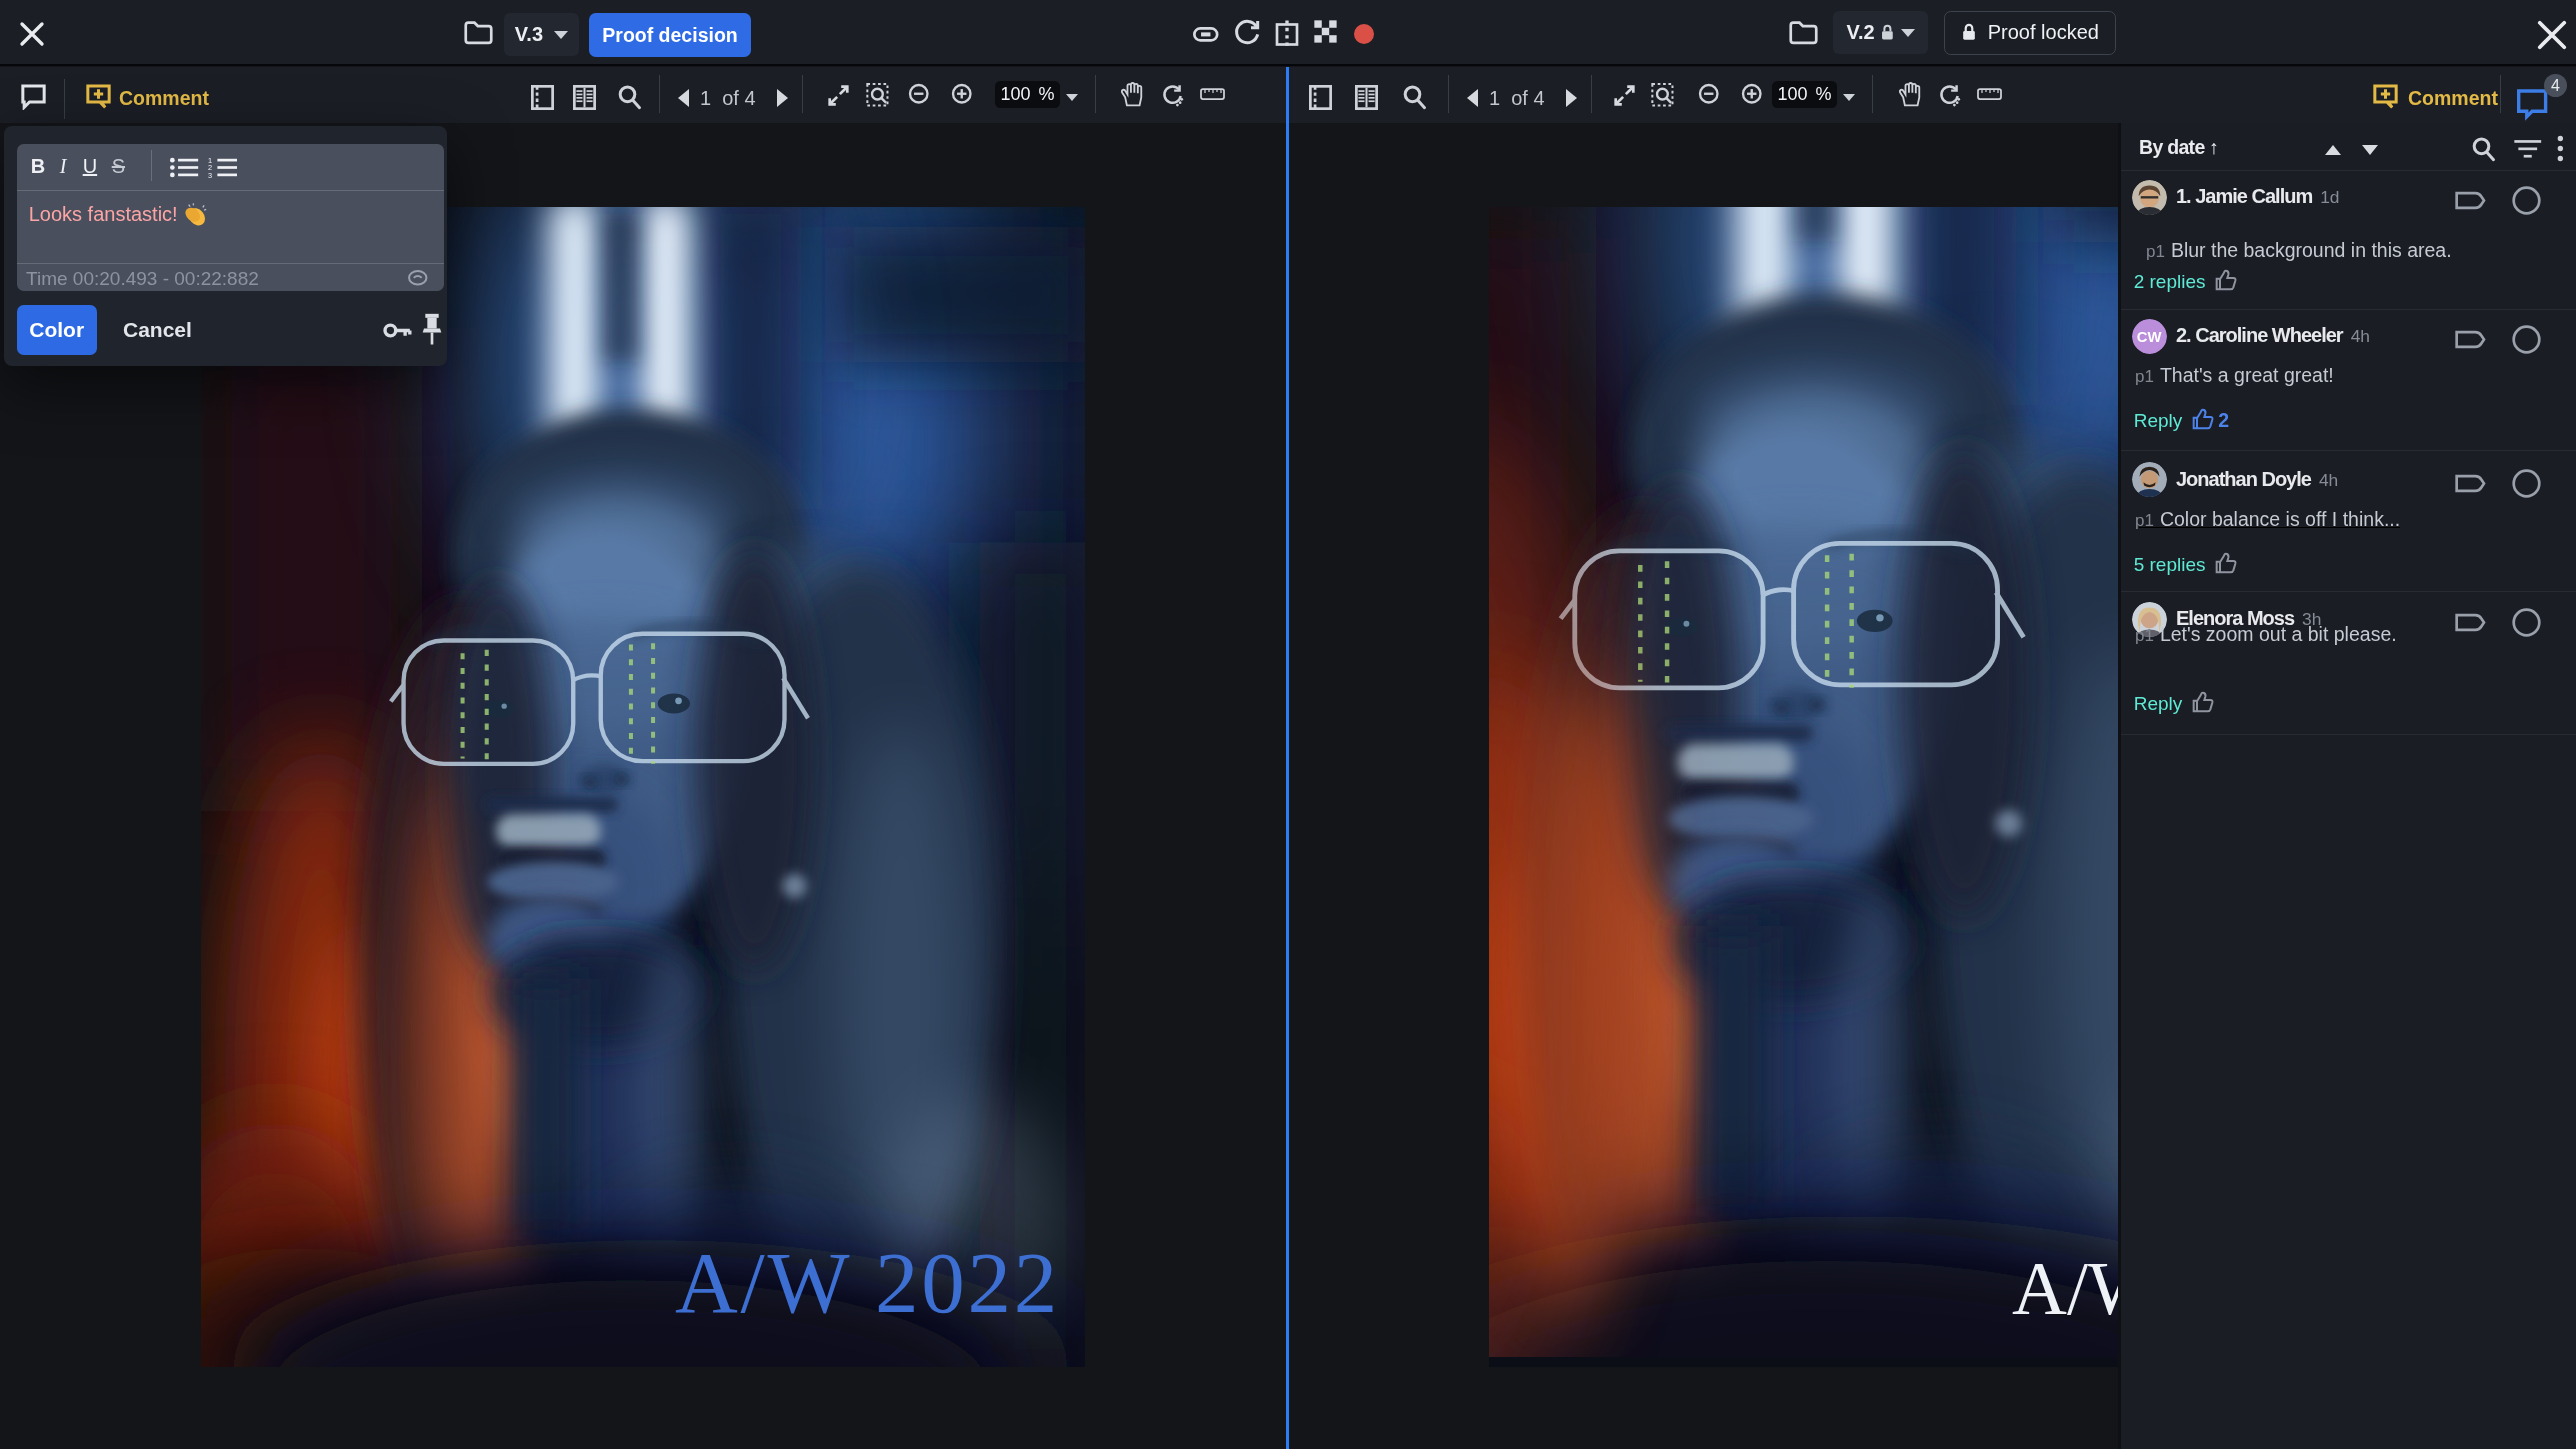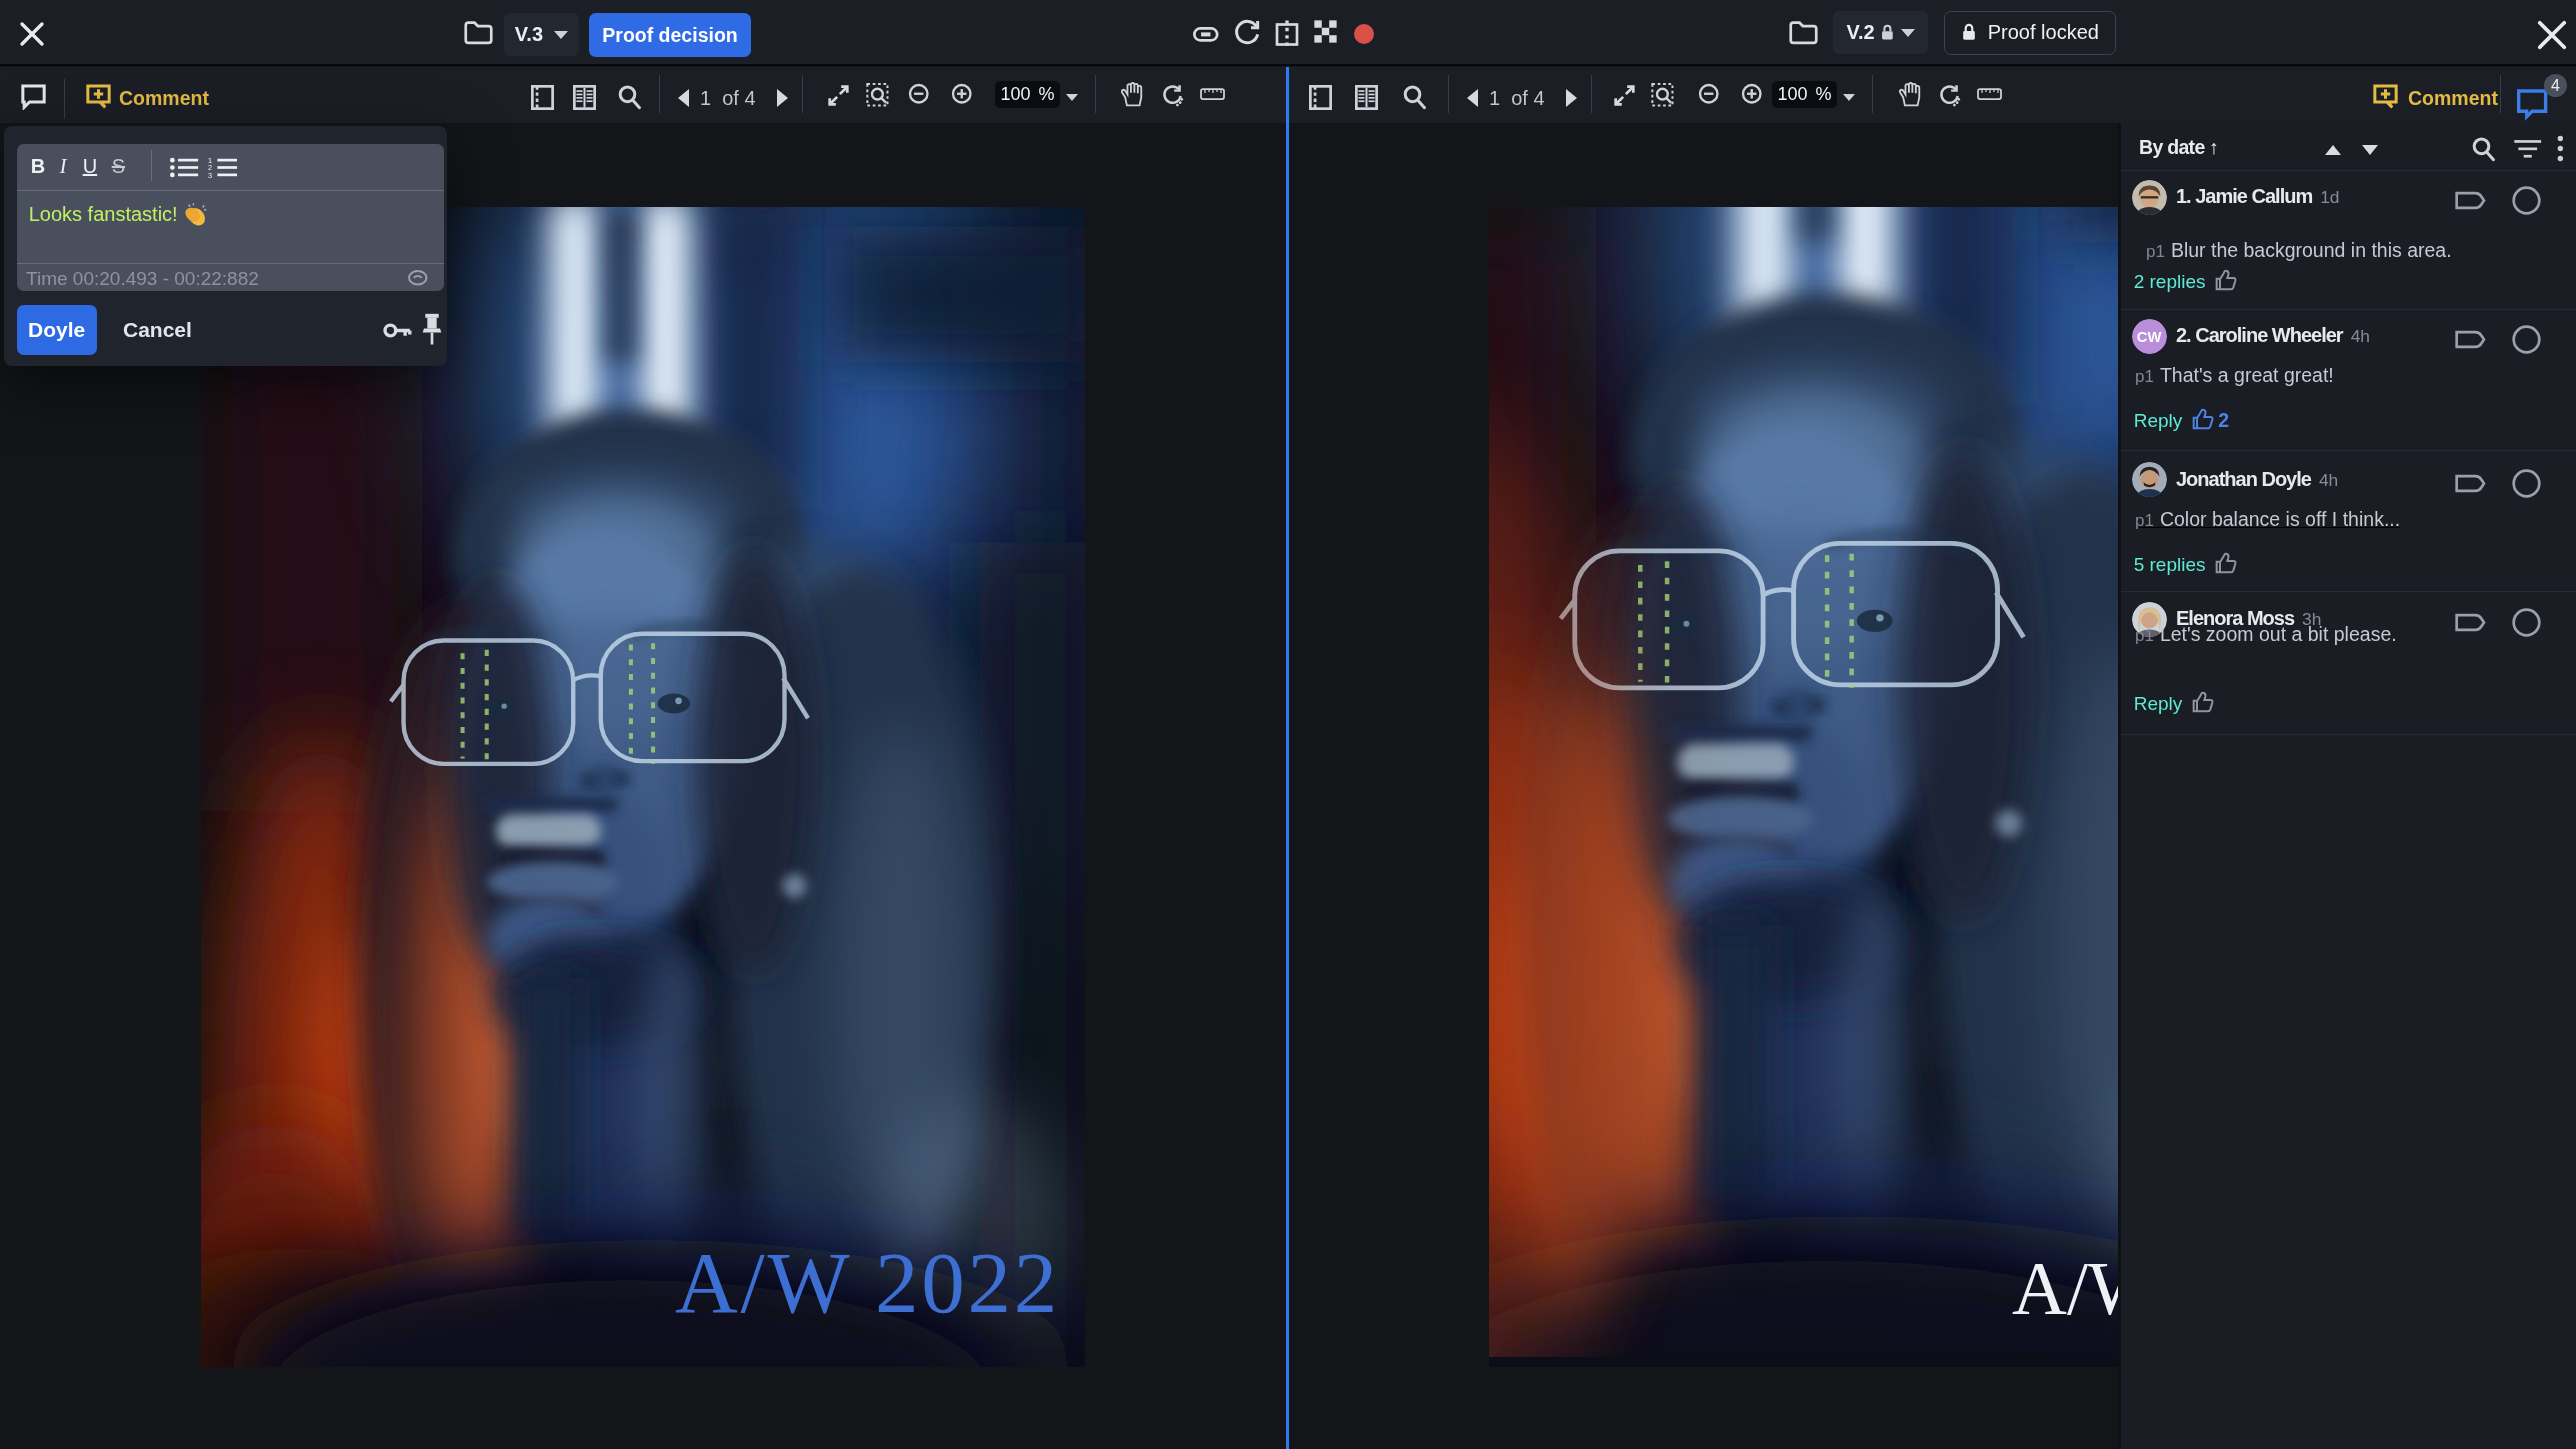--- a/index.html
+++ b/index.html
@@ -470,21 +470,21 @@
               <line x1="14" y1="17" x2="44" y2="17"></line>
               <line x1="14" y1="28" x2="44" y2="28"></line>
             </g>
             <g fill="#eef0f4" font-size="11" font-family="Liberation Sans">
               <text x="0" y="10">1</text>
               <text x="0" y="21">2</text>
               <text x="0" y="32">3</text>
             </g>
           </svg>
       </div>
-      <div style="position:absolute;left:12px;top:58px;font-size:20px;color:#bef264;display:flex;align-items:center;gap:6.7px;">Looks fanstastic! <svg width="25.5" height="25.5" viewBox="0 0 38 38">
+      <div style="position:absolute;left:12px;top:58px;font-size:20px;color:#fca5a5;display:flex;align-items:center;gap:6.7px;">Looks fanstastic! <svg width="25.5" height="25.5" viewBox="0 0 38 38">
             <g fill="#f6b940">
               <ellipse cx="19" cy="22" rx="11" ry="14" transform="rotate(-40 19 22)"></ellipse>
               <ellipse cx="13" cy="19" rx="9" ry="12" transform="rotate(-50 13 19)" fill="#eaa832"></ellipse>
             </g>
             <g stroke="#b9c0cc" stroke-width="2">
               <line x1="7" y1="4" x2="9" y2="7"></line>
               <line x1="14" y1="2" x2="14" y2="5"></line>
               <line x1="30" y1="5" x2="28" y2="8"></line>
               <line x1="33" y1="11" x2="30" y2="12"></line>
             </g>
@@ -492,21 +492,21 @@
       <div style="position:absolute;left:0;top:119px;width:100%;height:28px;border-top:1.3px solid #666b78;">
         <span style="position:absolute;left:9.4px;top:4px;font-size:19px;color:#8d93a0;">Time 00:20.493 - 00:22:882</span>
         <svg style="position:absolute;right:14.8px;top:5.4px;" width="21.5" height="17.4" viewBox="0 0 32 26">
             <g fill="none" stroke="#9aa0ac" stroke-width="3">
               <ellipse cx="16" cy="13" rx="13" ry="10"></ellipse>
               <path d="M10 13 Q16 8 22 13"></path>
             </g>
           </svg>
       </div>
     </div>
-    <div style="position:absolute;left:12.7px;top:179px;width:80px;height:50px;background:#2e6ae4;border-radius:6.7px;color:#fff;font-weight:bold;font-size:21px;display:flex;align-items:center;justify-content:center;">Doyle</div>
+    <div style="position:absolute;left:12.7px;top:179px;width:80px;height:50px;background:#2e6ae4;border-radius:6.7px;color:#fff;font-weight:bold;font-size:21px;display:flex;align-items:center;justify-content:center;">Color</div>
     <div style="position:absolute;left:119px;top:192px;color:#e2e5ea;font-weight:bold;font-size:21px;">Cancel</div>
     <svg style="position:absolute;left:379px;top:193px;" width="29.5" height="23" viewBox="0 0 44 34">
         <circle cx="11" cy="17" r="8" fill="none" stroke="#d9dde3" stroke-width="5"></circle>
         <path d="M19 17 L40 17 M33 17 L33 25 M40 17 L40 23" stroke="#d9dde3" stroke-width="5"></path>
       </svg>
     <svg style="position:absolute;left:416px;top:185px;" width="24" height="35" viewBox="0 0 18 26">
         <g fill="#d9dde3">
           <rect x="4" y="2" width="10" height="3"></rect>
           <rect x="5.5" y="5" width="7" height="8"></rect>
           <path d="M3 13 L15 13 L16 16 L2 16 Z"></path>

